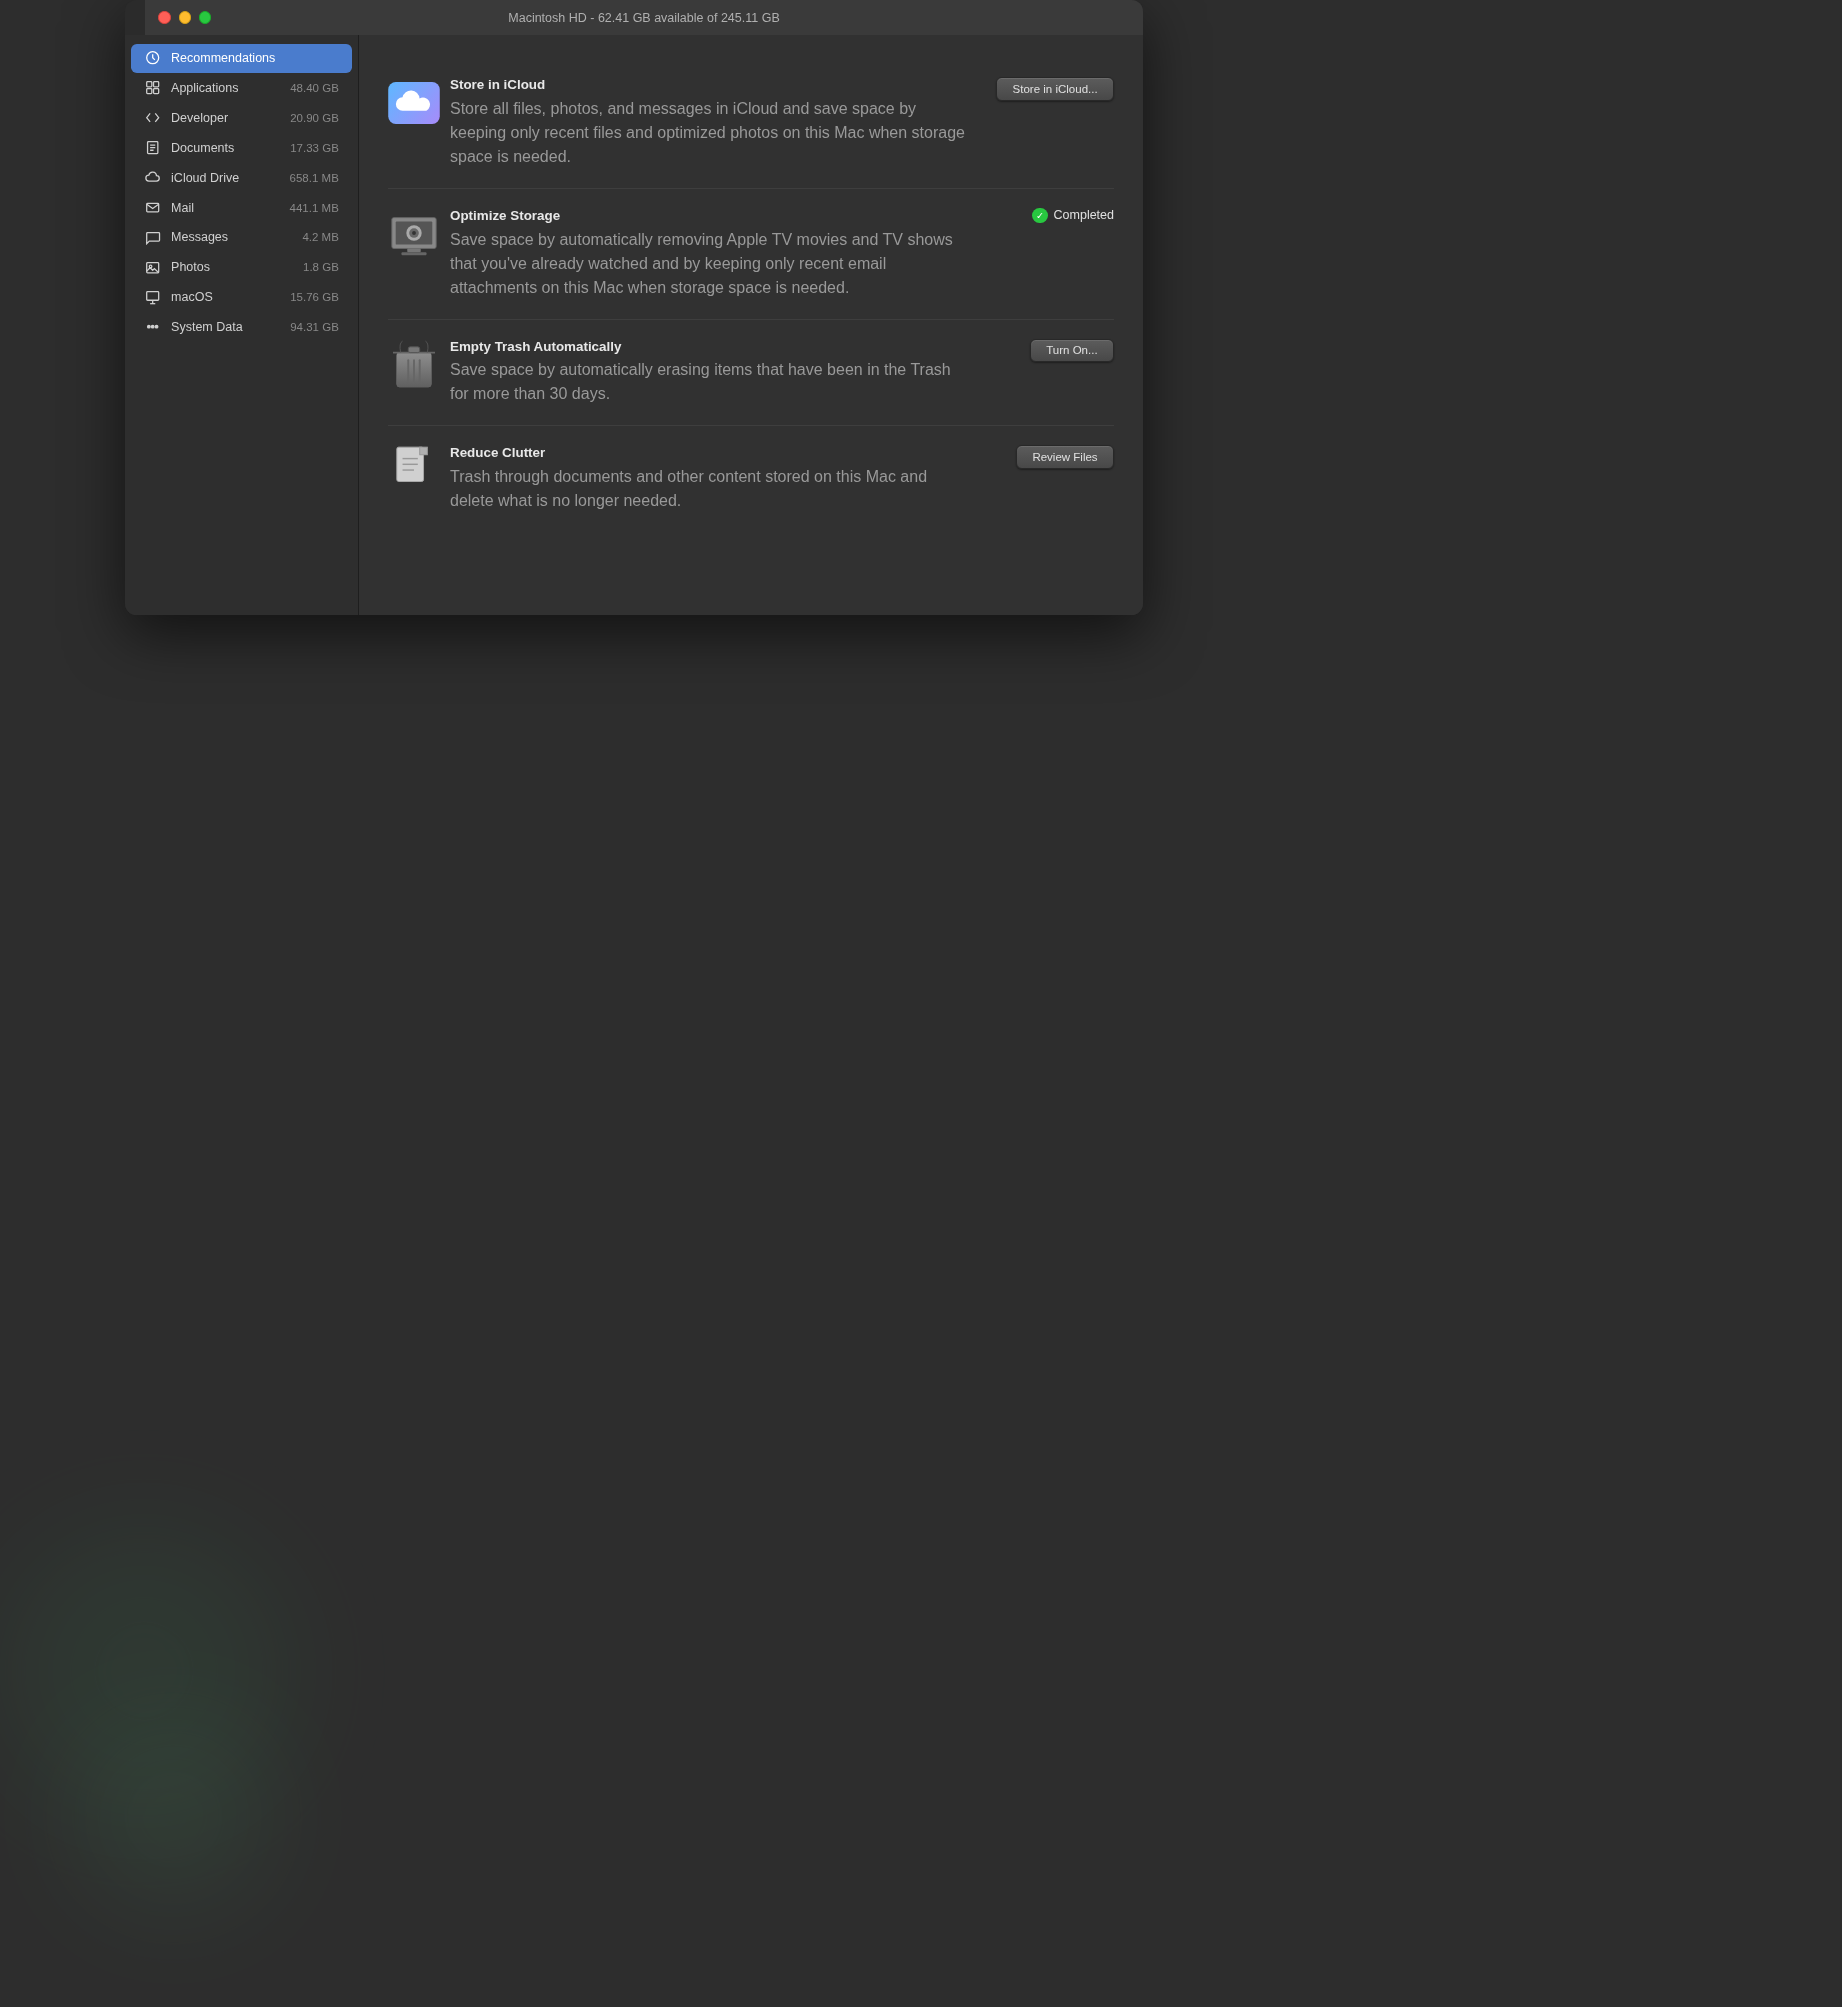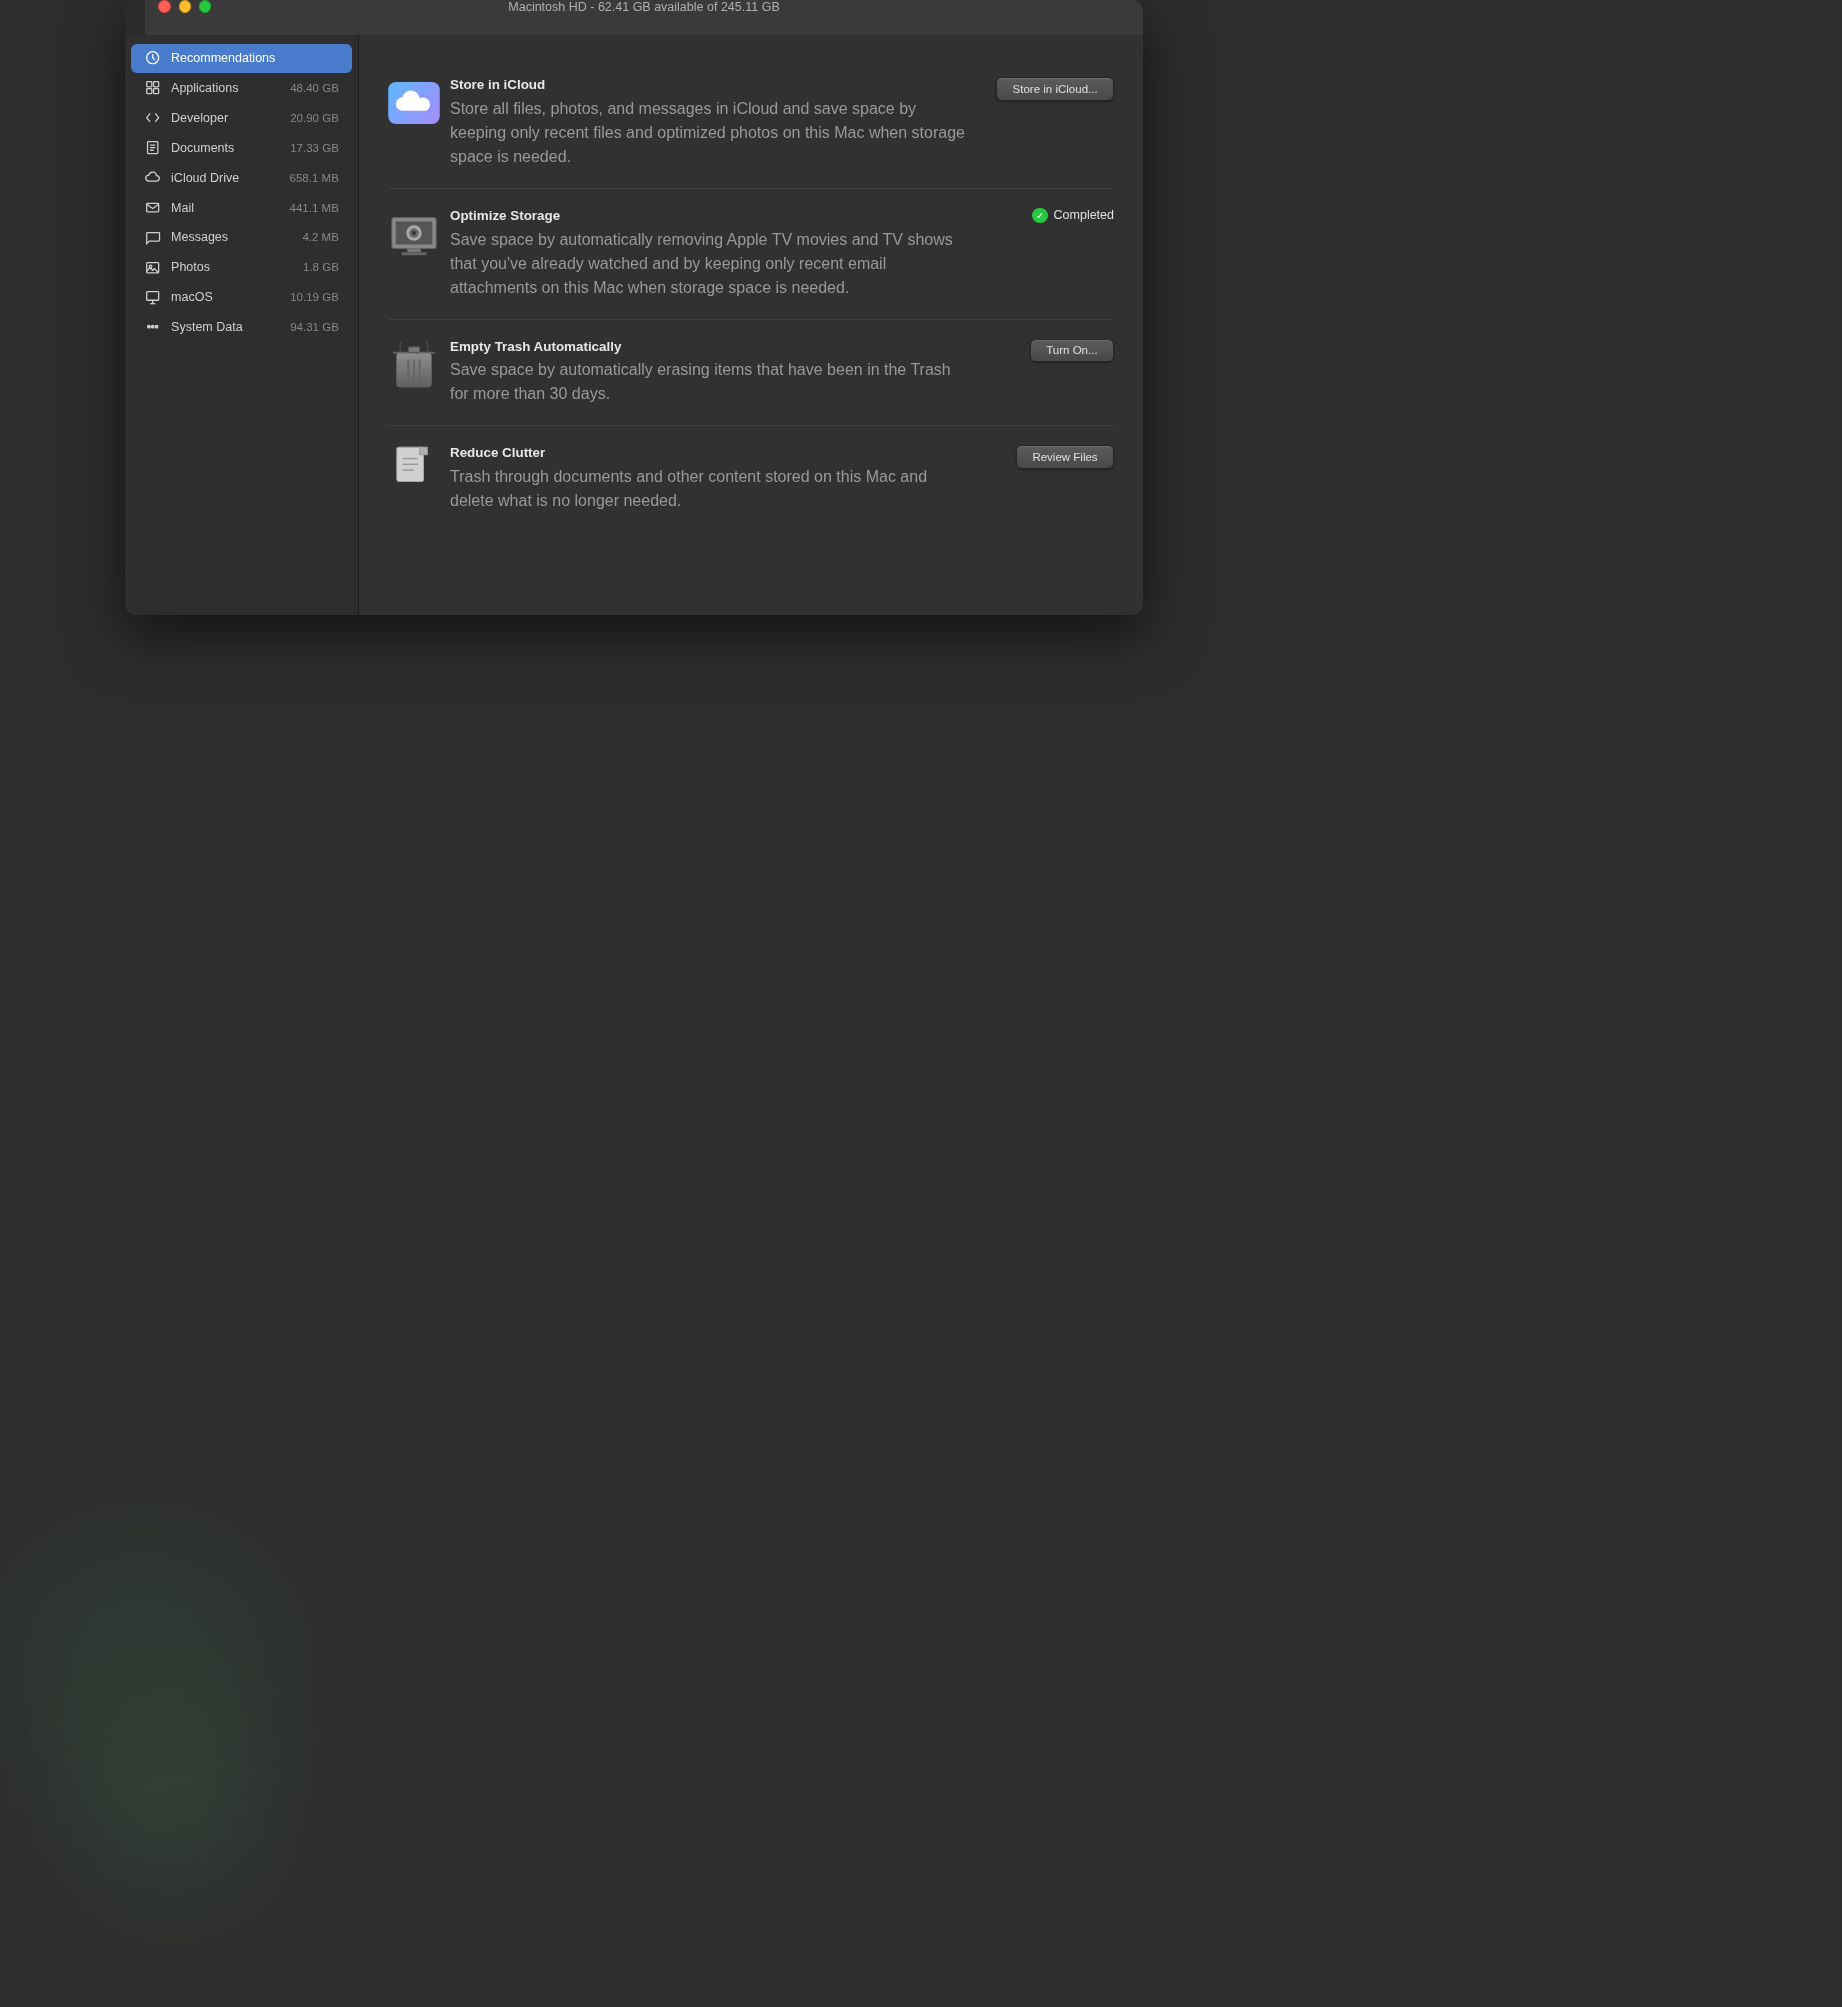--- a/index.html
+++ b/index.html
@@ -24,21 +24,21 @@
       box-shadow: 0 19px 58px rgba(0,0,0,0.6);
       display: flex;
       flex-direction: column;
     }
 
     
     .titlebar {
       height: 35px;
       background: #3a3a3a;
       display: flex;
-      align-items: flex-start;
+      align-items: center;
       padding: 0 13.4px;
       flex-shrink: 0;
       position: relative;
       margin-left: 20px;
     }
 
     .traffic-lights {
       display: flex;
       gap: 7.7px;
       align-items: center;
@@ -336,21 +336,21 @@
         </div>
         <div class="sidebar-item">
           <span class="item-icon">
             <svg viewBox="0 0 18 18" fill="none" stroke="currentColor" stroke-width="1.5" width="15.4" height="15.4">
               <rect x="2" y="2" width="14" height="10" rx="1"></rect>
               <line x1="6" y1="16" x2="12" y2="16"></line>
               <line x1="9" y1="12" x2="9" y2="16"></line>
             </svg>
           </span>
           <span class="item-label">macOS</span>
-          <span class="item-size">10.19 GB</span>
+          <span class="item-size">15.76 GB</span>
         </div>
         <div class="sidebar-item">
           <span class="item-icon">
             <svg viewBox="0 0 18 18" fill="none" stroke="currentColor" stroke-width="1.5" width="15.4" height="15.4">
               <circle cx="4.5" cy="9" r="1.5" fill="currentColor"></circle>
               <circle cx="9" cy="9" r="1.5" fill="currentColor"></circle>
               <circle cx="13.5" cy="9" r="1.5" fill="currentColor"></circle>
             </svg>
           </span>
           <span class="item-label">System Data</span>

